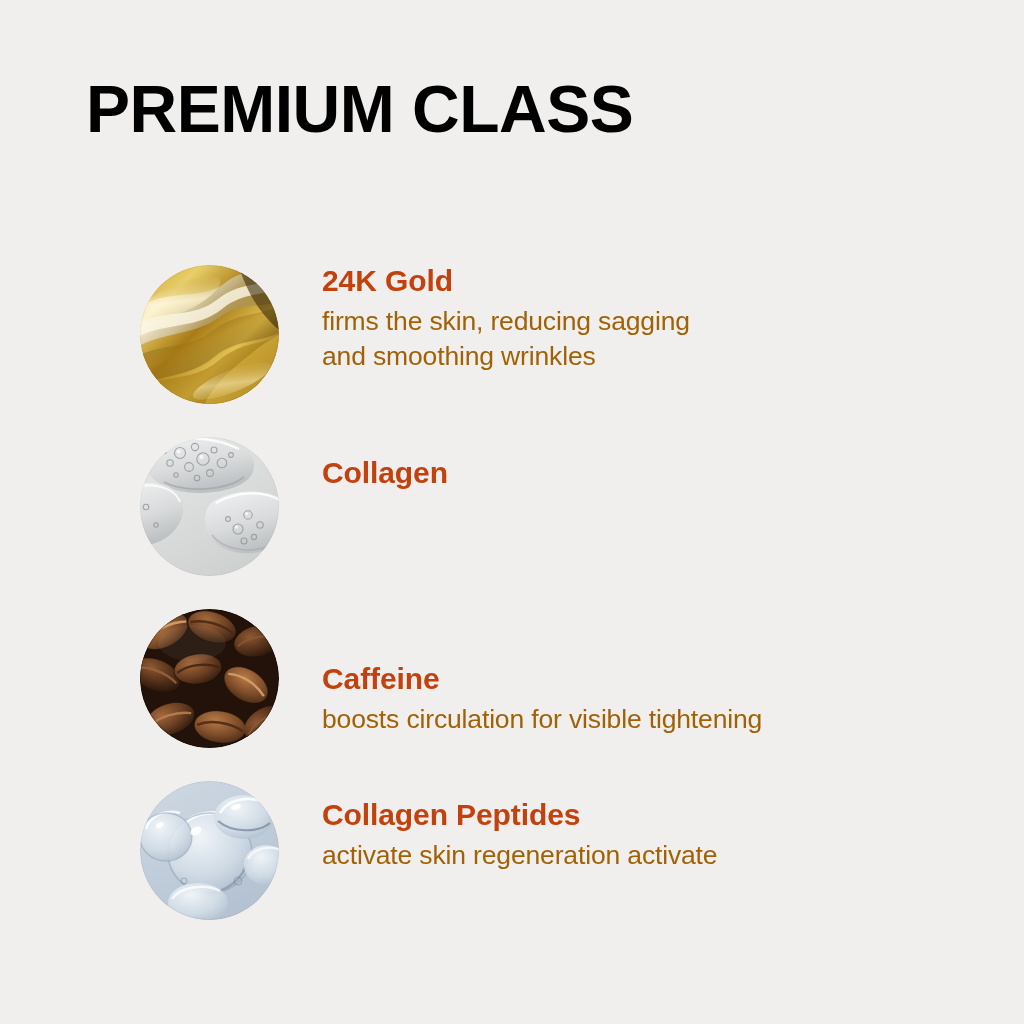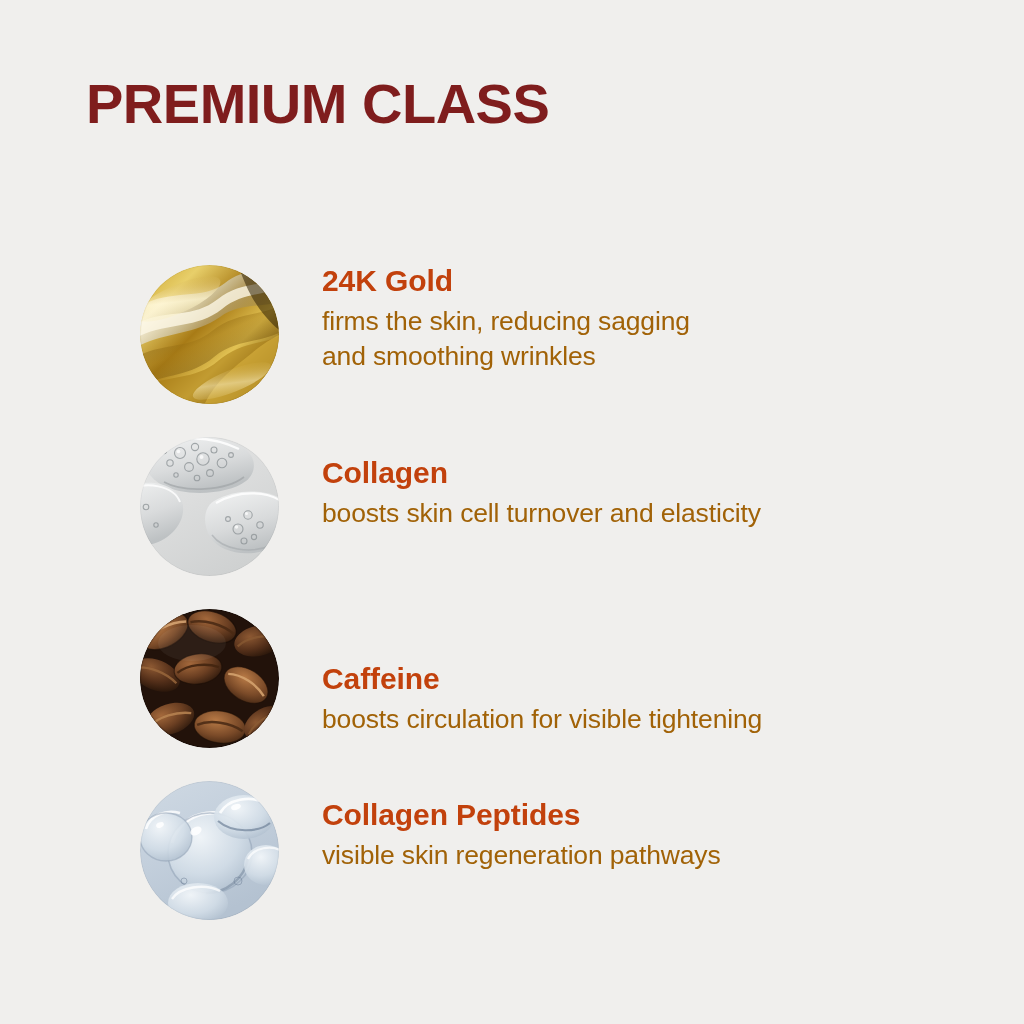--- a/index.html
+++ b/index.html
@@ -17,25 +17,25 @@
     position:relative;
     width:1024px; height:1024px;
     background:#f0efed;
   }
 
   
   .headline {
     position:absolute;
     left:86px; top:74px;
     width:760px;
-    font-size:56px;
+    font-size:66px;
     font-weight:700;
     letter-spacing:-0.5px;
     line-height:1.08;
-    color:#7f1d1d;
+    color:#000000;
     text-transform:uppercase;
   }
   .headline .hl-line { display:block; white-space:nowrap; }
 
   
   .ingredients {
     position:absolute;
     left:0; top:255px;
     width:1024px;
   }
@@ -220,21 +220,20 @@
                 <circle cx="96.5" cy="90" r="1.7"></circle>
                   <circle cx="106.5" cy="76.5" r="1.5"></circle>
               </g>
               <circle cx="69.5" cy="69.5" r="69" fill="none" stroke="#000" stroke-opacity="0.04" stroke-width="1"></circle>
             </g>
           </svg>
         </div>
       </div>
       <div class="ingredient-text">
         <div class="ingredient-title">Collagen</div>
-        <div class="ingredient-desc">boosts skin cell turnover and elasticity</div>
       </div>
     </div>
 
     <div class="ingredient-row row-2">
       <div class="thumb-wrap">
         <div class="thumb">
           <svg viewBox="0 0 139 139" xmlns="http://www.w3.org/2000/svg">
             <defs>
               <radialGradient id="bean1" cx="0.35" cy="0.3" r="0.8">
                 <stop offset="0%" stop-color="#a3683b"></stop>
@@ -362,18 +361,18 @@
                 <circle cx="98" cy="100" r="4"></circle>
                   <circle cx="44" cy="100" r="3"></circle>
               </g>
               <circle cx="69.5" cy="69.5" r="69" fill="none" stroke="#000" stroke-opacity="0.05" stroke-width="1"></circle>
             </g>
           </svg>
         </div>
       </div>
       <div class="ingredient-text">
         <div class="ingredient-title">Collagen Peptides</div>
-        <div class="ingredient-desc">visible skin regeneration pathways</div>
+        <div class="ingredient-desc">activate skin regeneration activate</div>
       </div>
     </div>
 
   </div>
 </div>
 
 </body></html>

